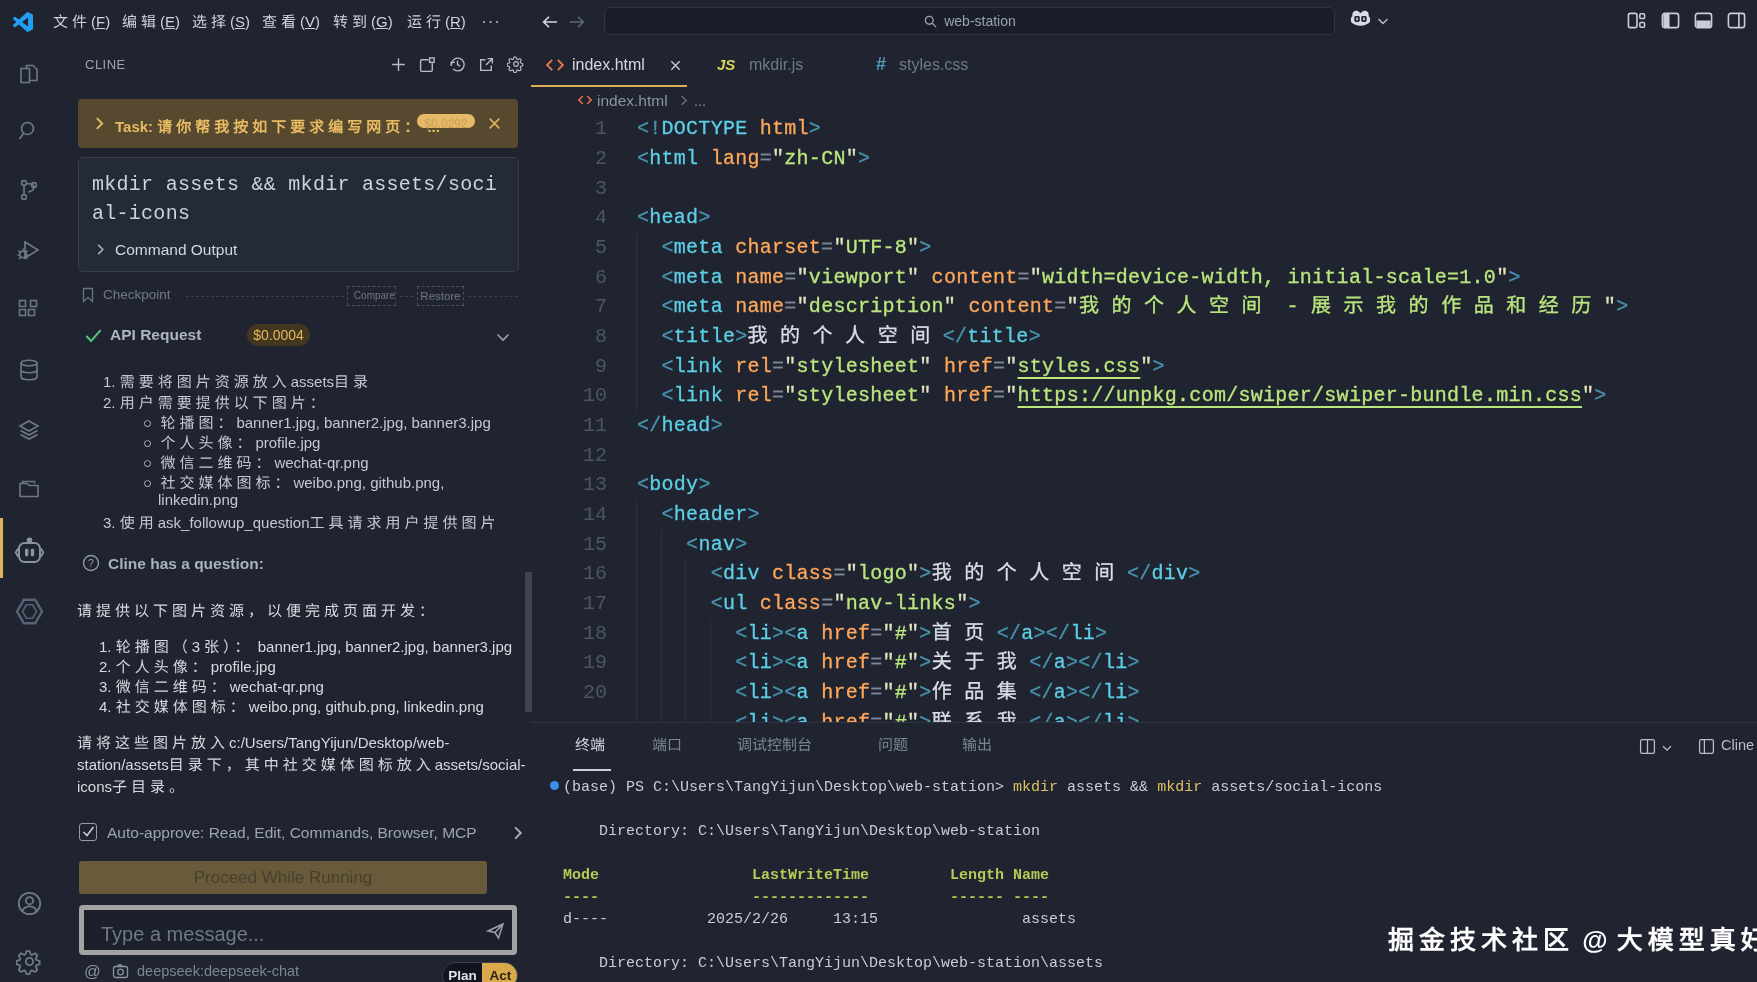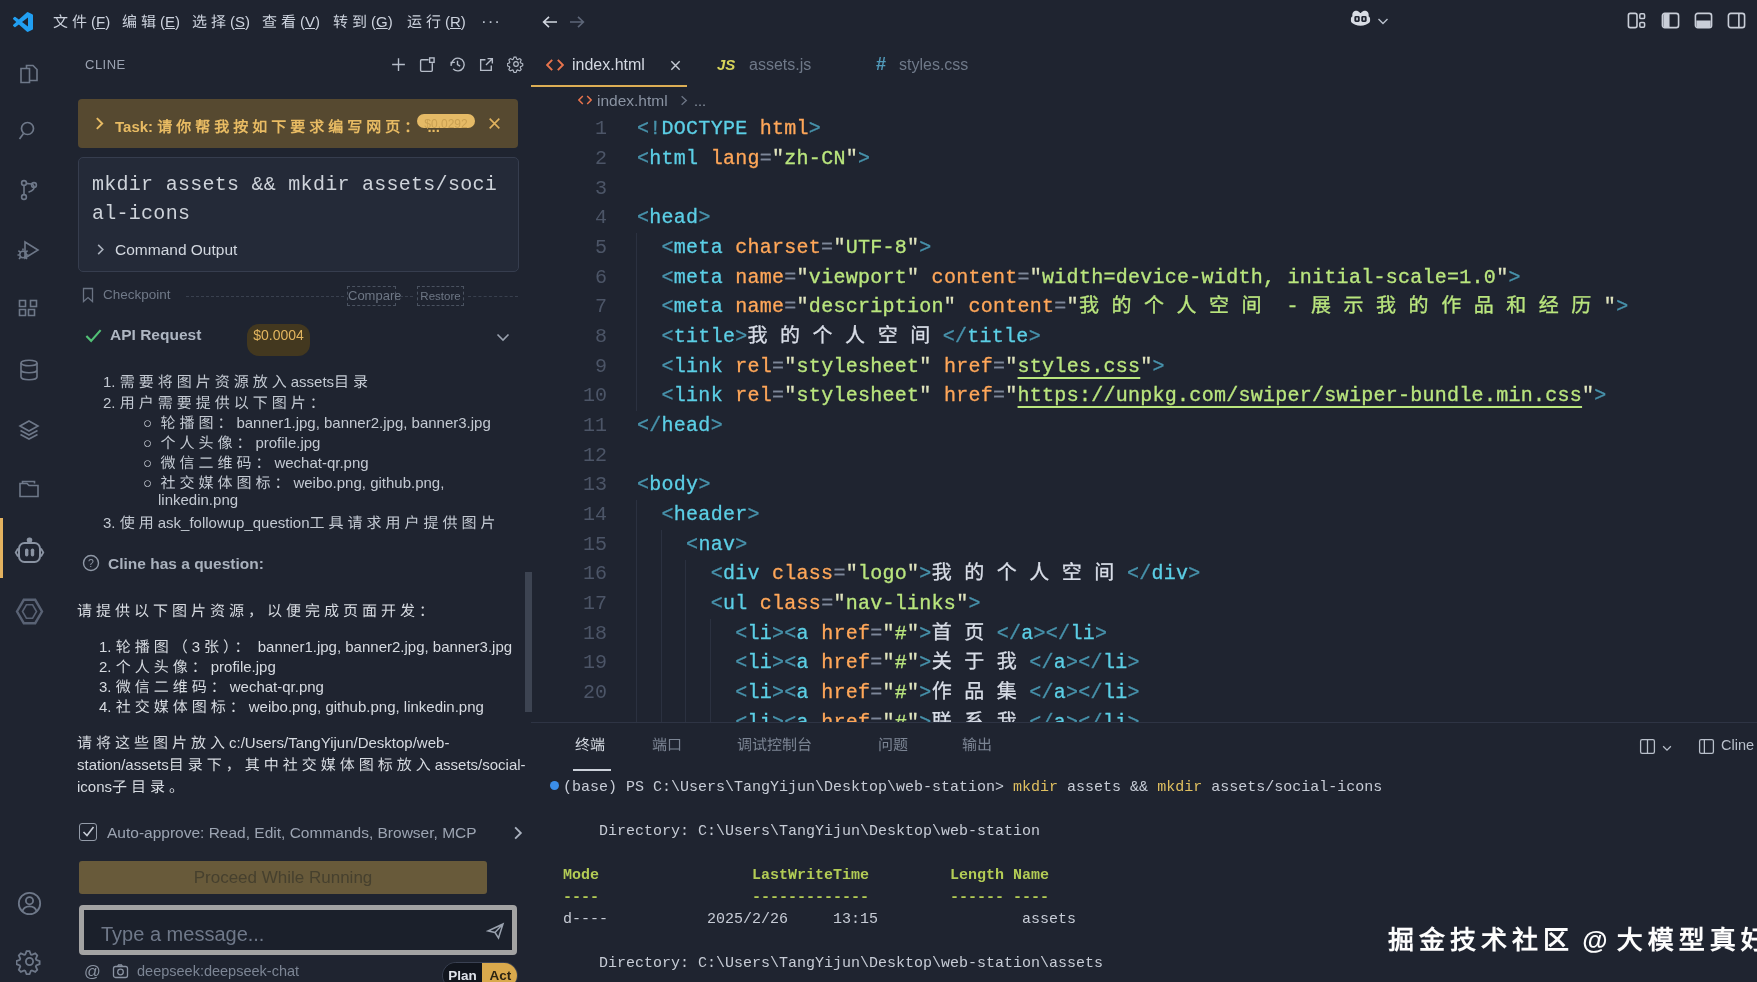--- a/index.html
+++ b/index.html
@@ -40,21 +40,21 @@
 <div id="editor">
   <svg class="abs" style="left:15px;top:12px" width="18" height="18" viewBox="0 0 16 16" fill="none" stroke="#e8744d" stroke-width="1.7">
       <path d="M5.5 3.5L1 8l4.5 4.5M10.5 3.5L15 8l-4.5 4.5"></path>
     </svg>
   <div class="abs" style="left:41px;top:0;height:41px;line-height:41px;font-size:16px;color:#d4d9e2">index.html</div>
   <svg class="abs" style="left:138px;top:15px" width="13" height="13" viewBox="0 0 14 14">
       <path stroke="#c5cad4" stroke-width="1.5" d="M2.5 2.5l9 9M11.5 2.5l-9 9"></path>
     </svg>
   <div class="abs" style="left:0px;top:40.5px;width:156px;height:2.5px;background:#dcae55"></div>
   <div class="abs" style="left:186px;top:0;height:41px;line-height:41px;color:#d8d55a;font-weight:bold;font-size:15px;font-style:italic">JS</div>
-  <div class="abs" style="left:209px;top:0;height:41px;line-height:41px;font-size:16px;color:#6f7989;padding-left:9px">assets.js</div>
+  <div class="abs" style="left:209px;top:0;height:41px;line-height:41px;font-size:16px;color:#6f7989;padding-left:9px">mkdir.js</div>
   <div class="abs" style="left:345px;top:0;height:41px;line-height:41px;font-size:18px;font-weight:bold;color:#519aba">#</div>
   <div class="abs" style="left:368px;top:0;height:41px;line-height:41px;font-size:16px;color:#6f7989">styles.css</div>
 
   <svg class="abs" style="left:47px;top:49px" width="14" height="14" viewBox="0 0 16 16" fill="none" stroke="#e8744d" stroke-width="1.7">
       <path d="M5.5 3.5L1 8l4.5 4.5M10.5 3.5L15 8l-4.5 4.5"></path>
     </svg>
   <div class="abs" style="left:66px;top:43px;height:28px;line-height:28px;font-size:15.5px;color:#8a93a2">index.html</div>
   <svg class="abs" style="left:146px;top:50px" width="13" height="13" viewBox="0 0 14 14" fill="none" stroke="#6b7484" stroke-width="1.5">
       <path d="M5 2.5L10 7l-5 4.5"></path>
     </svg>
@@ -140,20 +140,24 @@
   <div class="menu" style="left:262px"><span class="cjs">查看</span>(<u>V</u>)</div>
   <div class="menu" style="left:333px"><span class="cjs">转到</span>(<u>G</u>)</div>
   <div class="menu" style="left:407px"><span class="cjs">运行</span>(<u>R</u>)</div>
   <div class="menu" style="left:481px;color:#b9c0cc;font-size:17px;letter-spacing:1px">···</div>
   <svg class="abs" style="left:540px;top:12px" width="20" height="20" viewBox="0 0 20 20">
       <path stroke="#d2d7e0" stroke-width="1.6" fill="none" d="M17 10H4M9 4.8L3.6 10 9 15.2"></path>
     </svg>
   <svg class="abs" style="left:567px;top:12px" width="20" height="20" viewBox="0 0 20 20">
       <path stroke="#5d6678" stroke-width="1.6" fill="none" d="M3 10h13M11 4.8L16.4 10 11 15.2"></path>
     </svg>
+  <div id="searchbox"><svg style="display:inline-block;vertical-align:-3px;margin-right:6px" width="15" height="15" viewBox="0 0 16 16">
+        <circle cx="6.7" cy="6.7" r="4.2" stroke="#9aa2b1" stroke-width="1.4" fill="none"></circle>
+        <path d="M9.9 9.9L14 14" stroke="#9aa2b1" stroke-width="1.4"></path>
+      </svg>web-station</div>
   <svg class="abs" style="left:1349px;top:8px" width="23" height="23" viewBox="0 0 24 24">
       <path fill="#d8dce4" d="M4.5 4.2C5.6 3 7.7 2.6 9.4 3.4c1 .5 1.8 1.2 2.2 1.9h.8c.4-.7 1.2-1.4 2.2-1.9 1.7-.8 3.8-.4 4.9.8.9 1 1.2 2.5 1 3.8l-.1.7c.9.6 1.6 1.4 1.6 2.5v2.2c0 .7-.3 1.4-.9 1.9-1.8 1.5-5 3.2-9.1 3.2s-7.3-1.7-9.1-3.2c-.6-.5-.9-1.2-.9-1.9v-2.2c0-1.1.7-1.9 1.6-2.5l-.1-.7c-.2-1.3.1-2.8 1-3.8z"></path>
       <rect x="5.6" y="8.3" width="5.6" height="6.2" rx="1.5" fill="#1f2430"></rect>
       <rect x="12.8" y="8.3" width="5.6" height="6.2" rx="1.5" fill="#1f2430"></rect>
       <rect x="7.6" y="9.9" width="1.6" height="3" fill="#d8dce4"></rect>
       <rect x="14.8" y="9.9" width="1.6" height="3" fill="#d8dce4"></rect>
     </svg>
   <svg class="abs" style="left:1376px;top:14px" width="14" height="14" viewBox="0 0 14 14">
       <path stroke="#b9c0cc" stroke-width="1.4" fill="none" d="M2.5 5l4.5 4.5L11.5 5"></path>
     </svg>
@@ -271,30 +275,30 @@
   <svg class="abs" style="left:36px;top:199px" width="13" height="13" viewBox="0 0 14 14" fill="none" stroke="#aab1bd" stroke-width="1.7">
       <path d="M4.5 2l5 5-5 5"></path>
     </svg>
   <div class="row" style="left:57px;top:197px;font-size:15.5px;color:#d2d7df">Command Output</div>
 
   <svg class="abs" style="left:22px;top:243px" width="16" height="16" viewBox="0 0 16 16" fill="none" stroke="#6a7383" stroke-width="1.3">
       <path d="M3.5 1.5h9v13L8 10.5 3.5 14.5z"></path>
     </svg>
   <div class="row" style="left:45px;top:243px;font-size:13.5px;color:#707988">Checkpoint</div>
   <div class="abs" style="left:128px;top:252px;width:158px;border-top:1.5px dashed #39404e"></div>
-  <div class="abs" style="left:289px;top:242px;width:49px;height:20px;border:1px dashed #4a5260;font-size:13px;color:#6e7785;text-align:left;line-height:18px">Compare</div>
+  <div class="abs" style="left:289px;top:242px;width:49px;height:20px;border:1px dashed #4a5260;font-size:10px;color:#6e7785;text-align:right;line-height:18px">Compare</div>
   <div class="abs" style="left:342px;top:252px;width:13px;border-top:1.5px dashed #39404e"></div>
   <div class="abs" style="left:359px;top:242px;width:47px;height:20px;border:1px dashed #4a5260;font-size:11.5px;color:#6e7785;text-align:center;line-height:18px">Restore</div>
   <div class="abs" style="left:410px;top:252px;width:50px;border-top:1.5px dashed #39404e"></div>
 
   <svg class="abs" style="left:26px;top:282px" width="19" height="19" viewBox="0 0 16 16" fill="none">
       <path d="M2 8.5l4 4 8-9" stroke="#52c176" stroke-width="1.8"></path>
     </svg>
   <div class="row" style="left:52px;top:282px;font-size:15.5px;font-weight:bold;color:#aeb6c2">API Request</div>
-  <div class="abs" style="left:189px;top:280px;width:63px;height:32px;background:#43381f;border-radius:12px;color:#e2b55f;font-size:14px;text-align:center;line-height:23px">$0.0004</div>
+  <div class="abs" style="left:189px;top:280px;width:63px;height:22px;background:#43381f;border-radius:12px;color:#e2b55f;font-size:14px;text-align:center;line-height:23px">$0.0004</div>
   <svg class="abs" style="left:437px;top:285px" width="16" height="16" viewBox="0 0 16 16" fill="none" stroke="#9aa2af" stroke-width="1.6">
       <path d="M2.5 5.5L8 11l5.5-5.5"></path>
     </svg>
 
   <div class="row" style="left:45px;top:326px">1. <span class="cjs">需要将图片资源放入</span>assets<span class="cjs">目录</span></div>
   <div class="row" style="left:45px;top:347px">2. <span class="cjs">用户需要提供以下图片：</span></div>
   <div class="row" style="left:85px;top:367px">○&nbsp; <span class="cjs">轮播图：</span>banner1.jpg, banner2.jpg, banner3.jpg</div>
   <div class="row" style="left:85px;top:387px">○&nbsp; <span class="cjs">个人头像：</span>profile.jpg</div>
   <div class="row" style="left:85px;top:407px">○&nbsp; <span class="cjs">微信二维码：</span>wechat-qr.png</div>
   <div class="row" style="left:85px;top:427px">○&nbsp; <span class="cjs">社交媒体图标：</span>weibo.png, github.png,</div>

